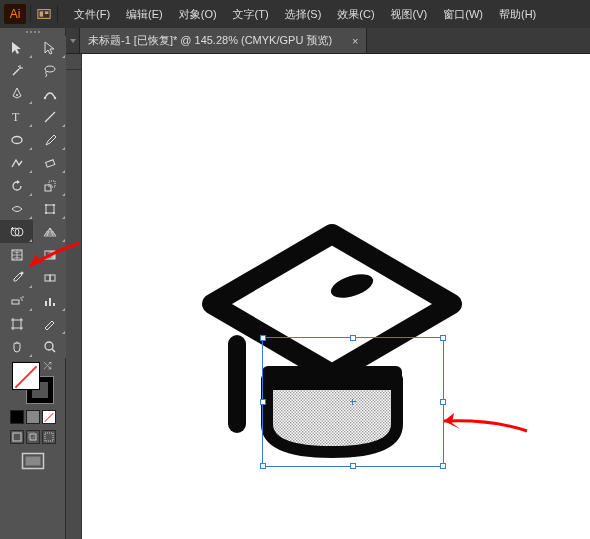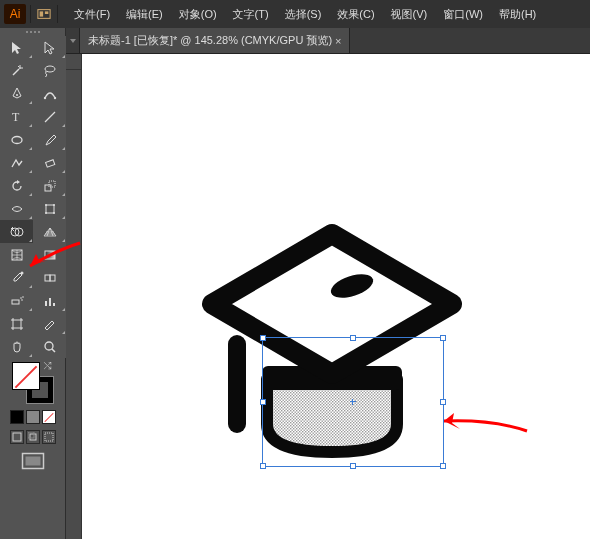--- a/index.html
+++ b/index.html
@@ -45,21 +45,21 @@
   .mode-row { display:flex; gap:2px; margin-top:6px; justify-content:center; }
   .mode-btn { width:14px; height:14px; background:#535353; border:1px solid #2a2a2a; display:flex; align-items:center; justify-content:center; }
   .mode-btn svg { width:10px; height:10px; }
   .screen-btn { margin:8px auto 0 auto; width:24px; height:18px; display:flex; align-items:center; justify-content:center; }
 
   
   .doc-area { flex:1; display:flex; flex-direction:column; background:#4b4b4b; }
   .tab-strip { height: 26px; background: #3a3a3a; display:flex; align-items:stretch; border-bottom:1px solid #222; }
   .tab-spacer { width: 14px; background:#3a3a3a; border-right:1px solid #222; display:flex; align-items:center; justify-content:center; }
   .tab-spacer span{ display:block; width:0;height:0;border-left:3px solid transparent;border-right:3px solid transparent;border-top:4px solid #888; }
-  .doc-tab { background:#4b4b4b; color:#ddd; display:flex; align-items:center; padding:0 8px; gap:3px; font-size:11px; border-right:1px solid #222; }
+  .doc-tab { background:#4b4b4b; color:#ddd; display:flex; align-items:center; padding:0 8px; gap:20px; font-size:11px; border-right:1px solid #222; }
   .doc-tab .close { color:#ccc; cursor:default; }
 
   .canvas-wrap { flex:1; background:#4b4b4b; position:relative; overflow:hidden; }
   .ruler-h { position:absolute; left:16px; right:0; top:0; height:16px; background:#4b4b4b; border-bottom:1px solid #333; }
   .ruler-v { position:absolute; left:0; top:16px; bottom:0; width:16px; background:#4b4b4b; border-right:1px solid #333; }
   .ruler-c { position:absolute; left:0; top:0; width:16px; height:16px; background:#4b4b4b; border-right:1px solid #333; border-bottom:1px solid #333; }
   .artboard { position:absolute; left:16px; top:0px; width:508px; height:495px; background:#fff; }
 
   
   .art { position:absolute; left:100px; top:140px; width:290px; height:290px; }

